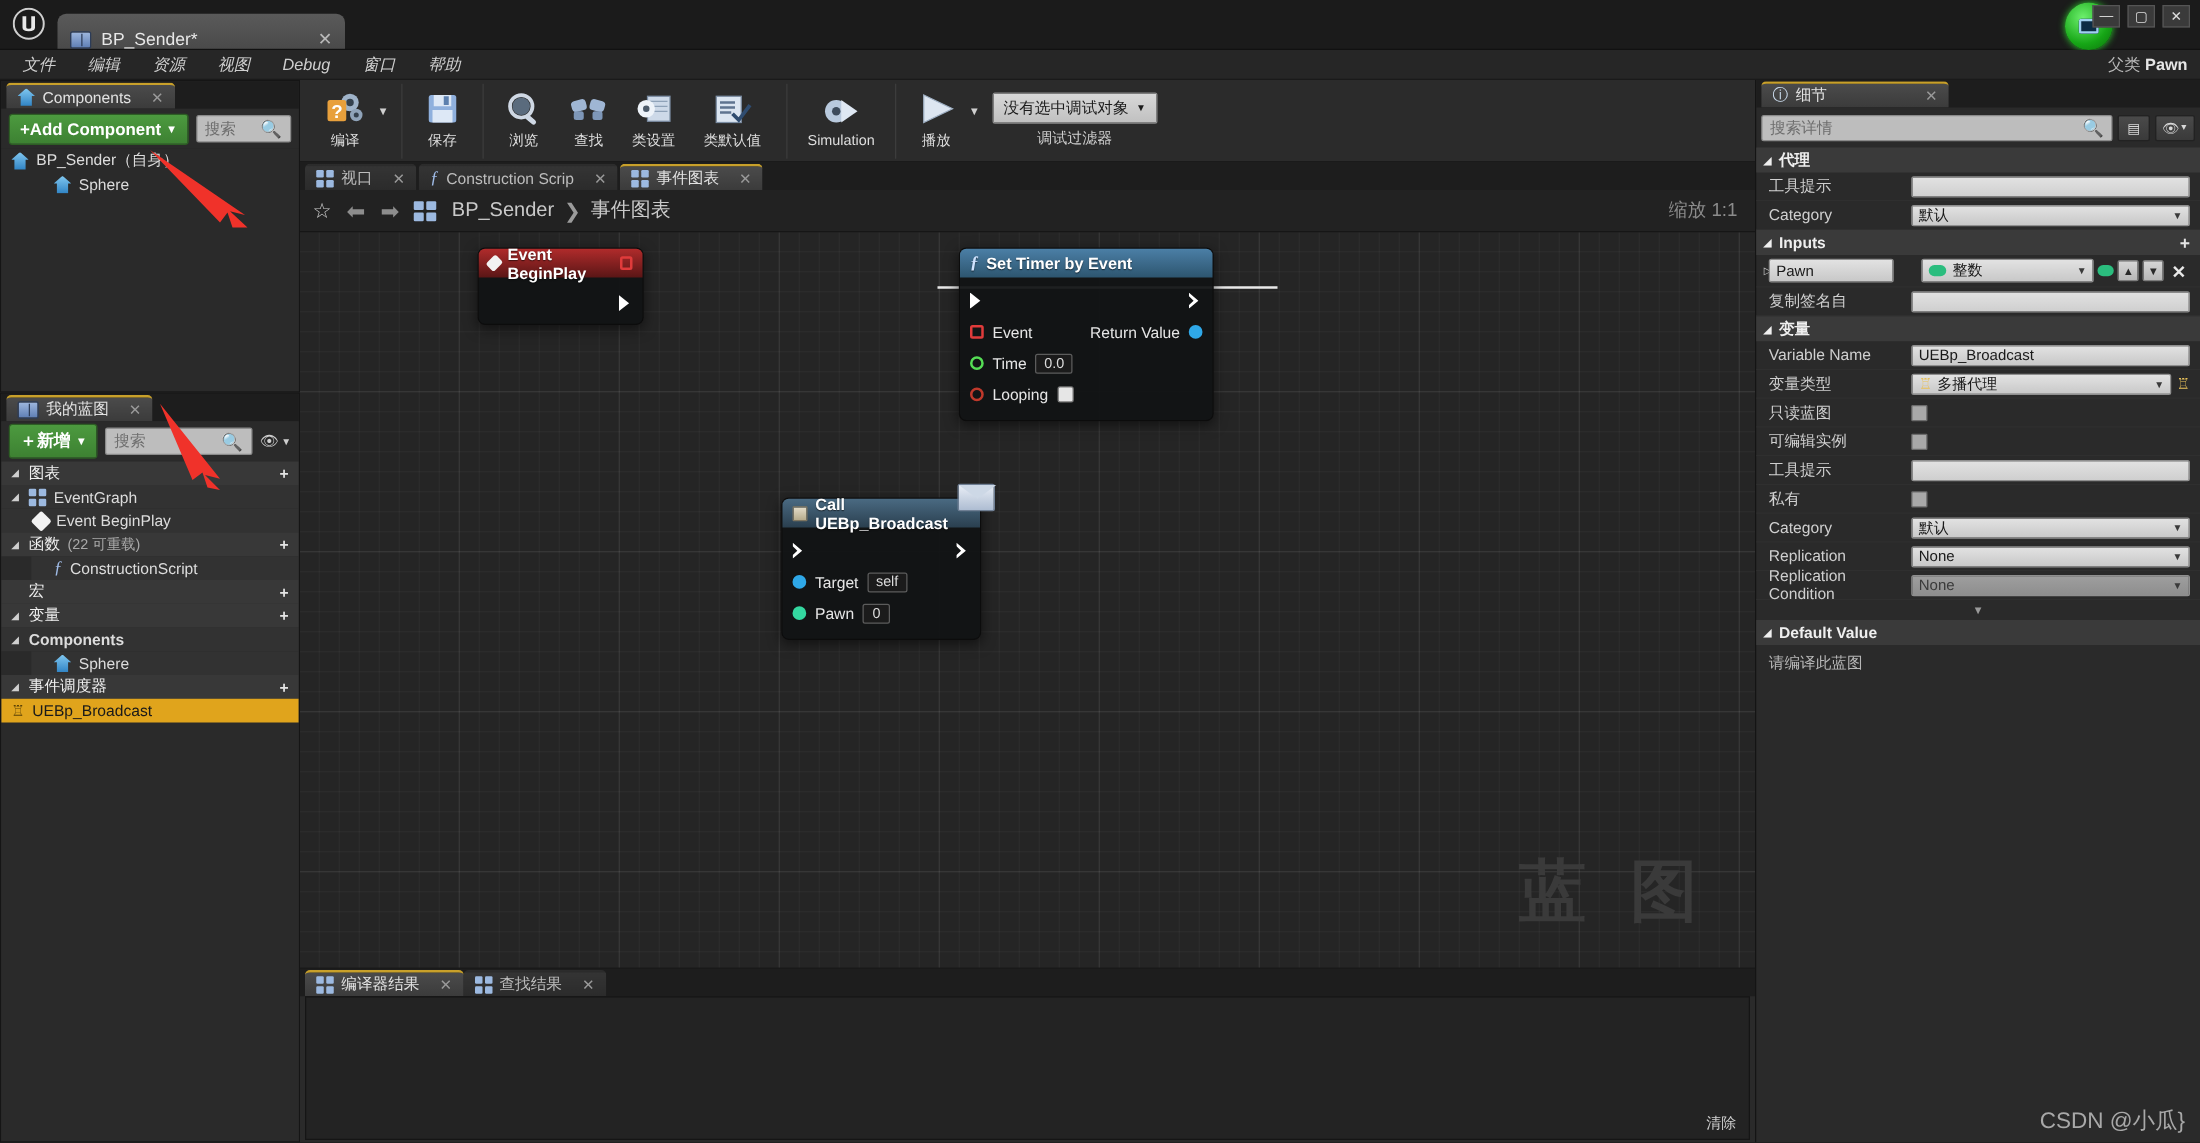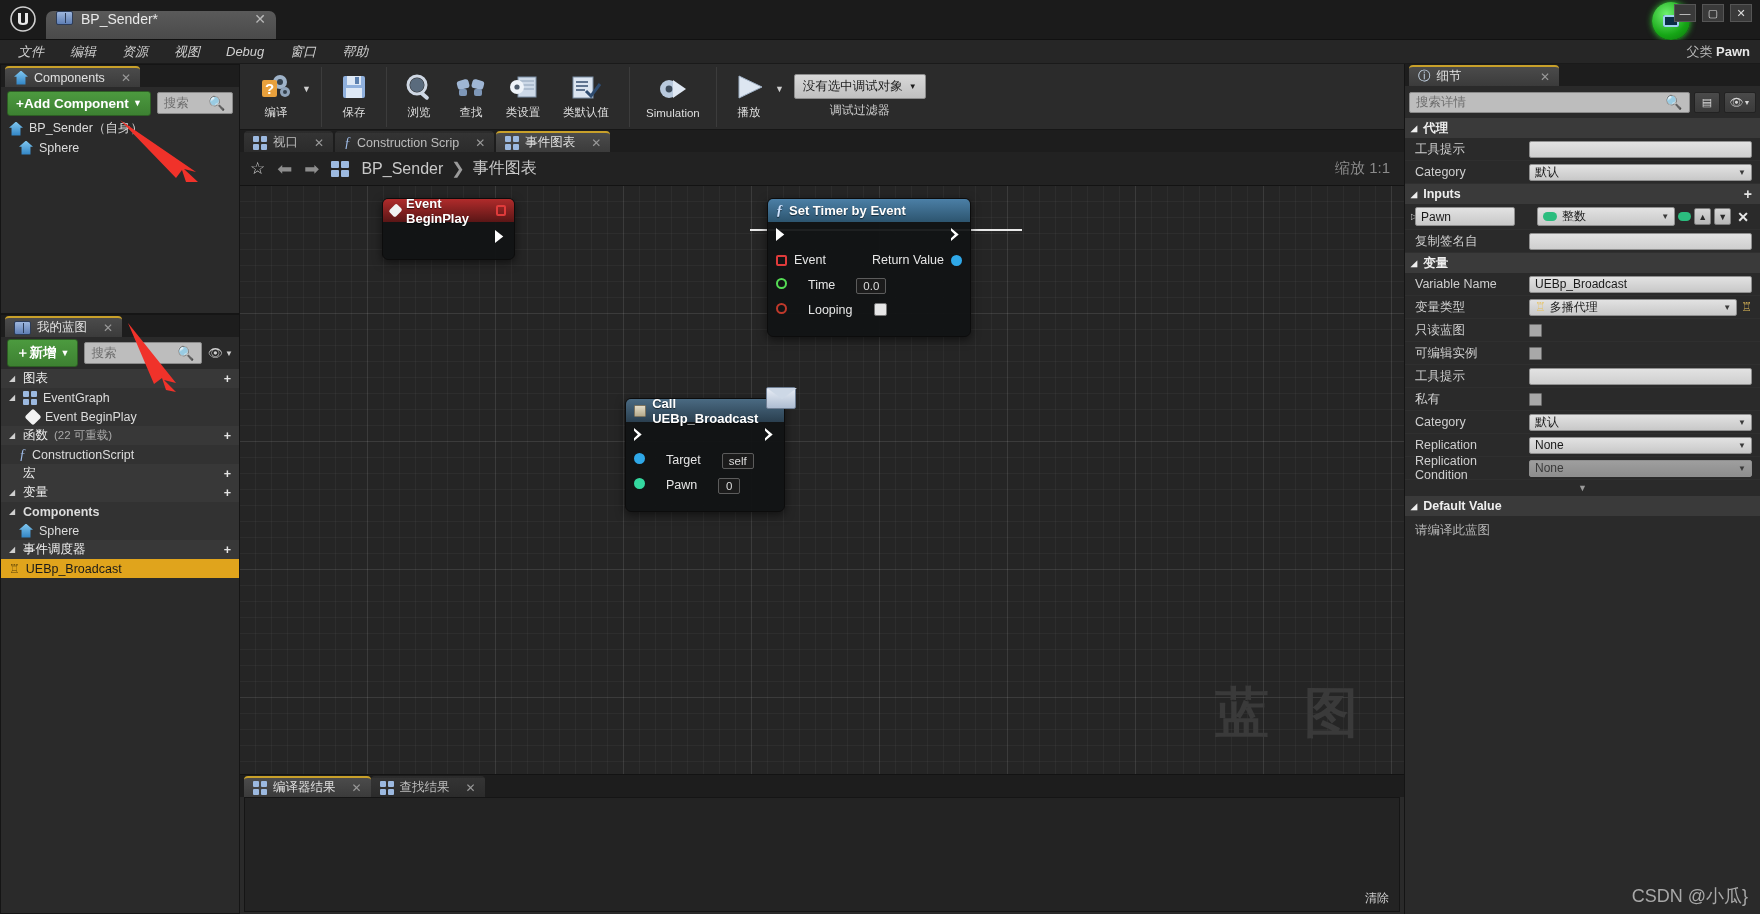--- a/index.html
+++ b/index.html
@@ -11,21 +11,21 @@
   }
   .app{ position:relative; width:1760px; height:914px; display:flex; flex-direction:column;
         background:#262626; }
 
   
   .titlebar{ height:40px; background:#1b1b1b; display:flex; align-items:flex-end; position:relative;
              border-bottom:1px solid #111; }
   .ue-logo{ width:46px; height:40px; display:flex; align-items:center; justify-content:center; }
   .ue-logo svg{ display:block; }
   .tab-doc{ height:28px; min-width:230px; background:linear-gradient(#5a5a5a,#4a4a4a);
-            border-radius:7px 7px 0 0; display:flex; align-items:flex-start; padding:0 10px; gap:8px;
+            border-radius:7px 7px 0 0; display:flex; align-items:flex-end; padding:0 10px; gap:8px;
             color:#e8e8e8; font-size:14px; position:relative; }
   .tab-doc .tclose{ margin-left:auto; color:#b9b9b9; font-size:14px; }
   .bookicon{ width:17px; height:14px; background:linear-gradient(#9db6dd,#5f7fb5);
              border:1px solid #2c3c58; border-radius:2px; position:relative; }
   .bookicon:after{ content:""; position:absolute; left:50%; top:1px; bottom:1px; width:1px; background:#2c3c58; }
   .win-btns{ position:absolute; right:8px; top:4px; display:flex; gap:6px; }
   .win-btns span{ width:22px; height:18px; background:#3a3a3a; border:1px solid #555; color:#ddd;
                   font-size:11px; display:flex; align-items:center; justify-content:center; }
   .green-orb{ position:absolute; right:70px; top:2px; width:38px; height:38px; border-radius:50%;
               background:radial-gradient(circle at 38% 32%, #6ef06e, #16a616 60%, #0c6d0c);
@@ -67,21 +67,21 @@
   .searchbox .mag{ margin-left:auto; color:#3c3c3c; font-size:14px; }
   .eyebtn{ display:flex; align-items:center; gap:2px; color:#cfcfcf; font-size:12px; }
 
   .tree{ flex:1; overflow:hidden; background:#2a2a2a; }
   .trow{ height:19px; display:flex; align-items:center; gap:6px; padding-left:8px; font-size:12.5px; color:#dcdcdc;}
   .trow.alt{ background:#323232; }
   .trow.section{ background:#383838; color:#f0f0f0; }
   .trow.sel{ background:#e0a41c; color:#1a1a1a; }
   .trow .arrow{ width:8px; color:#cfcfcf; font-size:8px; }
   .sub{ padding-left:26px; }
-  .sub2{ padding-left:18px; }
+  .sub2{ padding-left:18px;margin-left:24px; }
   .muted{ color:#a9a9a9; font-size:11.5px; }
 
   .ic{ width:14px; height:14px; display:inline-block; flex:none; }
   .ic-house{ background:linear-gradient(#7fc6ef,#2f83c4); clip-path:polygon(50% 0,100% 45%,82% 45%,82% 100%,18% 100%,18% 45%,0 45%); }
   .ic-grid{ display:grid; grid-template-columns:1fr 1fr; grid-gap:2px; }
   .ic-grid i{ background:#9cb9e0; border-radius:1px; }
   .ic-diamond{ width:12px;height:12px;background:#f2f2f2; transform:rotate(45deg); border-radius:2px;}
   .ic-fx{ color:#9fbbe6; font-style:italic; font-family:"Liberation Serif",serif; font-size:14px; }
   .ic-crown{ color:#e8c15a; font-size:12px; }
   .ic-crownsel{ color:#5a4208; font-size:12px; }
@@ -126,21 +126,21 @@
 
   
   .node{ position:absolute; border-radius:6px; background:#111314f0; box-shadow:0 3px 10px #0008;
          border:1px solid #0c0c0c; }
   .node-hd{ height:23px; border-radius:5px 5px 0 0; display:flex; align-items:center; gap:6px;
             padding:0 8px; font-size:13px; font-weight:bold; color:#fff; text-shadow:0 1px 1px #0009; }
   .hd-event{ background:linear-gradient(#b02b2b,#5a1616); }
   .hd-func{ background:linear-gradient(#4b7fa6,#2d556f); }
   .hd-call{ background:linear-gradient(#4a6a82,#2a3f4f); }
   .node-body{ padding:6px 0 8px; position:relative; }
-  .pinrow{ height:25px; display:flex; align-items:flex-start; gap:21px; padding:0 8px; font-size:12.5px; color:#e6e6e6; }
+  .pinrow{ height:25px; display:flex; align-items:center; gap:7px; padding:0 8px; font-size:12.5px; color:#e6e6e6; }
   .pinrow.right{ justify-content:flex-end; }
   .pin-exec{ width:11px; height:13px; background:#fff;
              clip-path:polygon(0 0,70% 50%,0 100%,0 78%,35% 50%,0 22%); }
   .pin-exec.filled{ clip-path:polygon(0 0,75% 50%,0 100%); }
   .pin-sq{ width:11px; height:11px; border:2px solid #e03b3b; border-radius:2px; background:transparent;}
   .pin-c{ width:11px; height:11px; border-radius:50%; border:2px solid #55dd55; }
   .pin-c.bluef{ border-color:#2fa8e8; background:#2fa8e8; }
   .pin-c.tealf{ border-color:#34d8a0; background:#34d8a0; }
   .pin-c.bigblue{ border-color:#2fa8e8; background:#2fa8e8; }
   .inputbox{ background:#1b1b1b; border:1px solid #5c5c5c; border-radius:2px; color:#dcdcdc;

